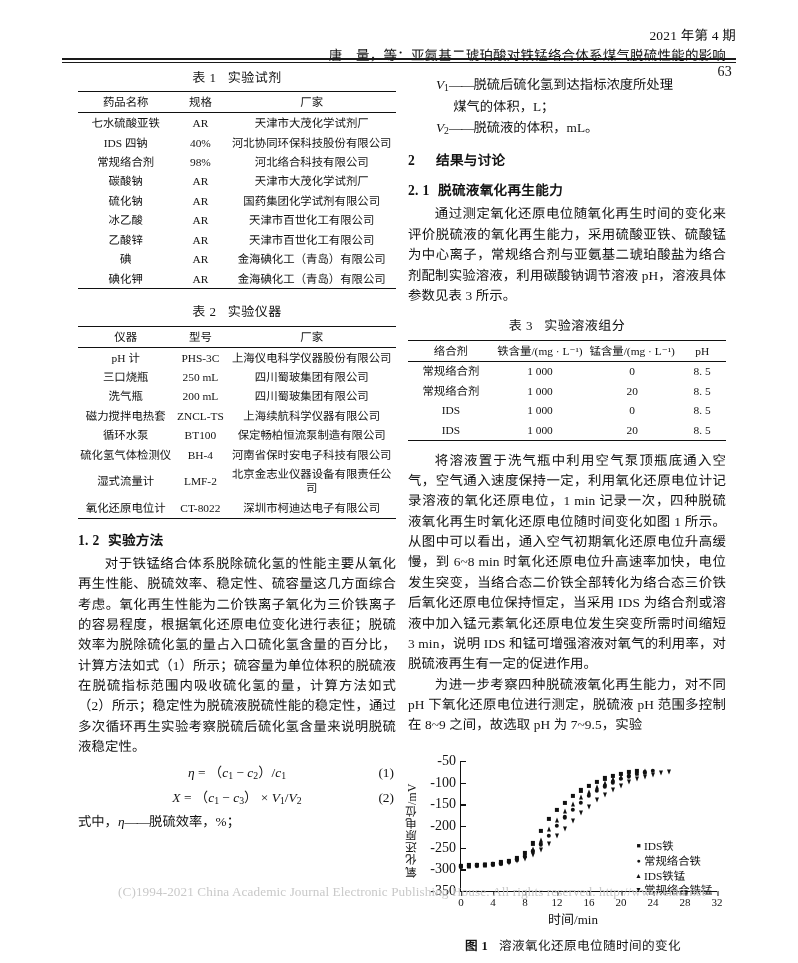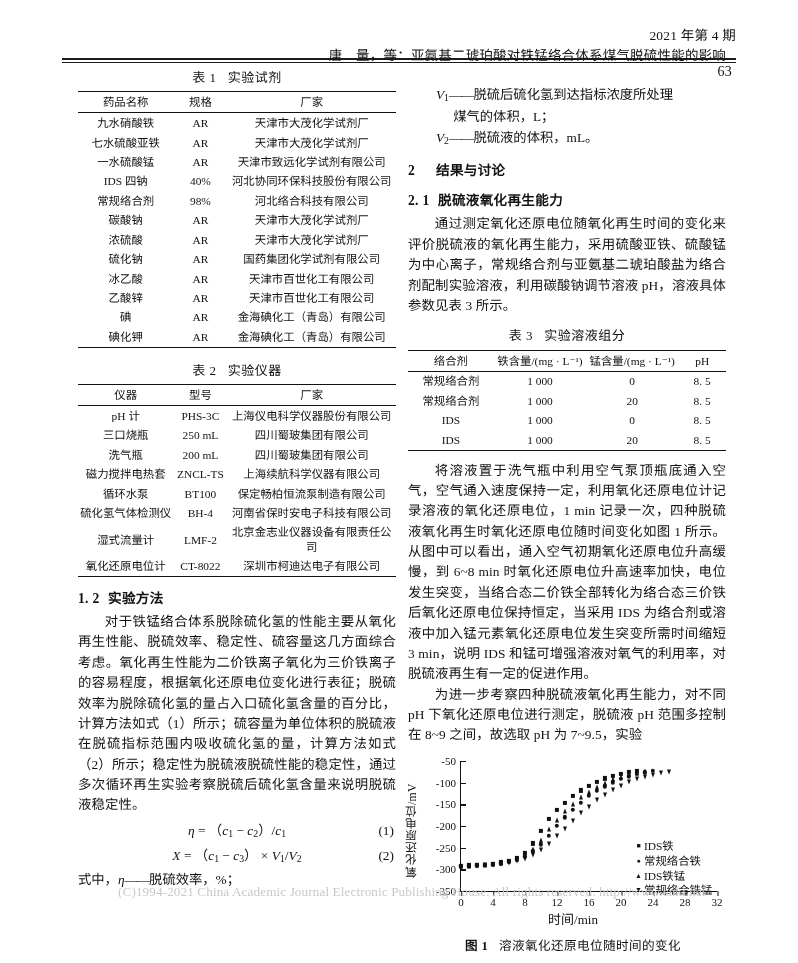--- a/index.html
+++ b/index.html
@@ -168,21 +168,21 @@
     top: 4px;
     width: 256px;
     height: 130px;
     border-left: 1.4px solid #111;
     border-bottom: 1.4px solid #111;
   }
   .ytick {
     position: absolute;
     right: 100%;
     transform: translateY(-50%);
-    font-size: 11px;
+    font-size: 14px;
     padding-right: 5px;
     white-space: nowrap;
   }
   .ytick::after {
     content: "";
     position: absolute;
     right: -5px;
     top: 50%;
     width: 5px;
     height: 1.2px;
@@ -262,51 +262,36 @@
         </colgroup>
       <thead>
         <tr>
           <th>药品名称</th>
           <th>规格</th>
           <th>厂家</th>
         </tr>
       </thead>
       <tbody id="t1body">
           <tr>
-            <td>九水硝酸铁</td>
-            <td>AR</td>
-            <td>天津市大茂化学试剂厂</td>
-          </tr>
-          <tr>
             <td>七水硫酸亚铁</td>
             <td>AR</td>
             <td>天津市大茂化学试剂厂</td>
           </tr>
           <tr>
-            <td>一水硫酸锰</td>
-            <td>AR</td>
-            <td>天津市致远化学试剂有限公司</td>
-          </tr>
-          <tr>
             <td>IDS 四钠</td>
             <td>40%</td>
             <td>河北协同环保科技股份有限公司</td>
           </tr>
           <tr>
             <td>常规络合剂</td>
             <td>98%</td>
             <td>河北络合科技有限公司</td>
           </tr>
           <tr>
             <td>碳酸钠</td>
-            <td>AR</td>
-            <td>天津市大茂化学试剂厂</td>
-          </tr>
-          <tr>
-            <td>浓硫酸</td>
             <td>AR</td>
             <td>天津市大茂化学试剂厂</td>
           </tr>
           <tr>
             <td>硫化钠</td>
             <td>AR</td>
             <td>国药集团化学试剂有限公司</td>
           </tr>
           <tr>
             <td>冰乙酸</td>
@@ -407,21 +392,21 @@
     </div>
 
     <div class="deflist">
       <span class="row"><span>式中，</span><i class="v">η</i><span class="dash">——</span><span>脱硫效率，%；</span></span>
 
     </div>
   </div>
 
   <div class="col col-right">
 
-    <div class="deflist" style="margin-top:18px">
+    <div class="deflist" style="margin-top:8px">
       <span class="row ind"><i class="v">V</i><sub>1</sub><span class="dash">——</span><span>脱硫后硫化氢到达指标浓度所处理</span></span>
       <span class="row ind2"><span>煤气的体积，L；</span></span>
       <span class="row ind"><i class="v">V</i><sub>2</sub><span class="dash">——</span><span>脱硫液的体积，mL。</span></span>
     </div>
 
     <div class="sec-h">
       <span class="num wide">2</span><span>结果与讨论</span>
     </div>
 
     <div class="sec-h" style="margin-top:10px">

